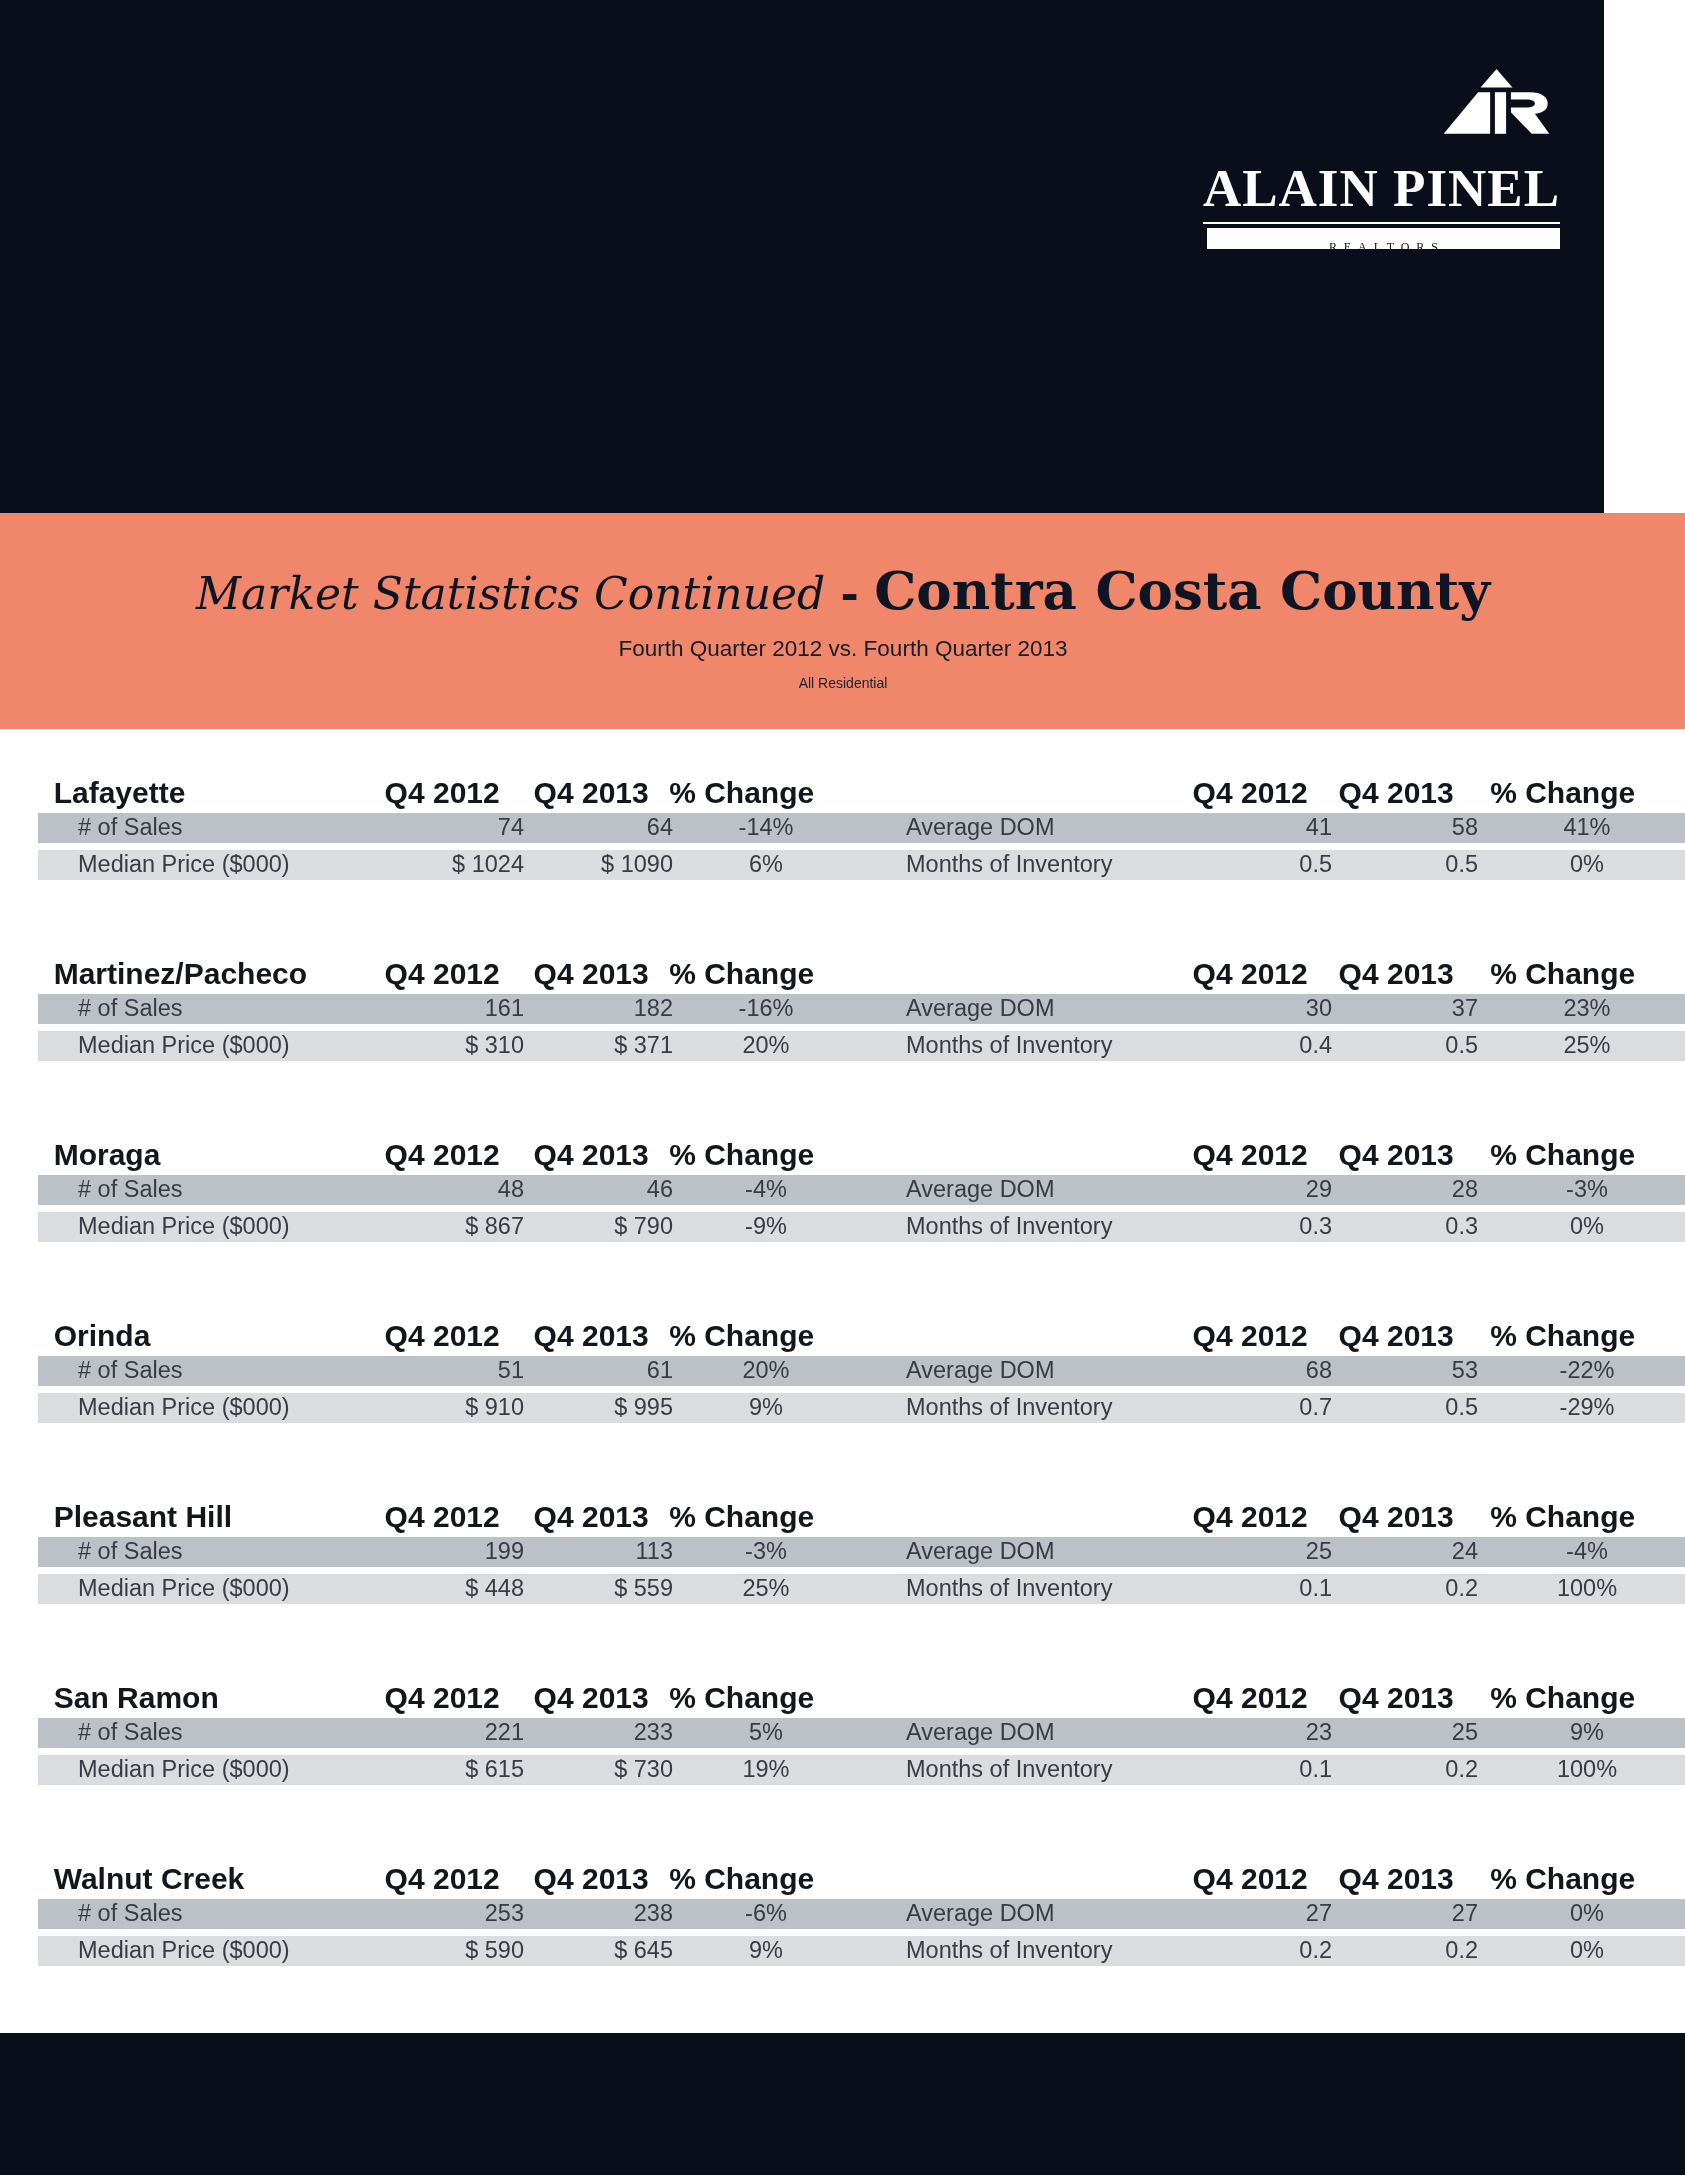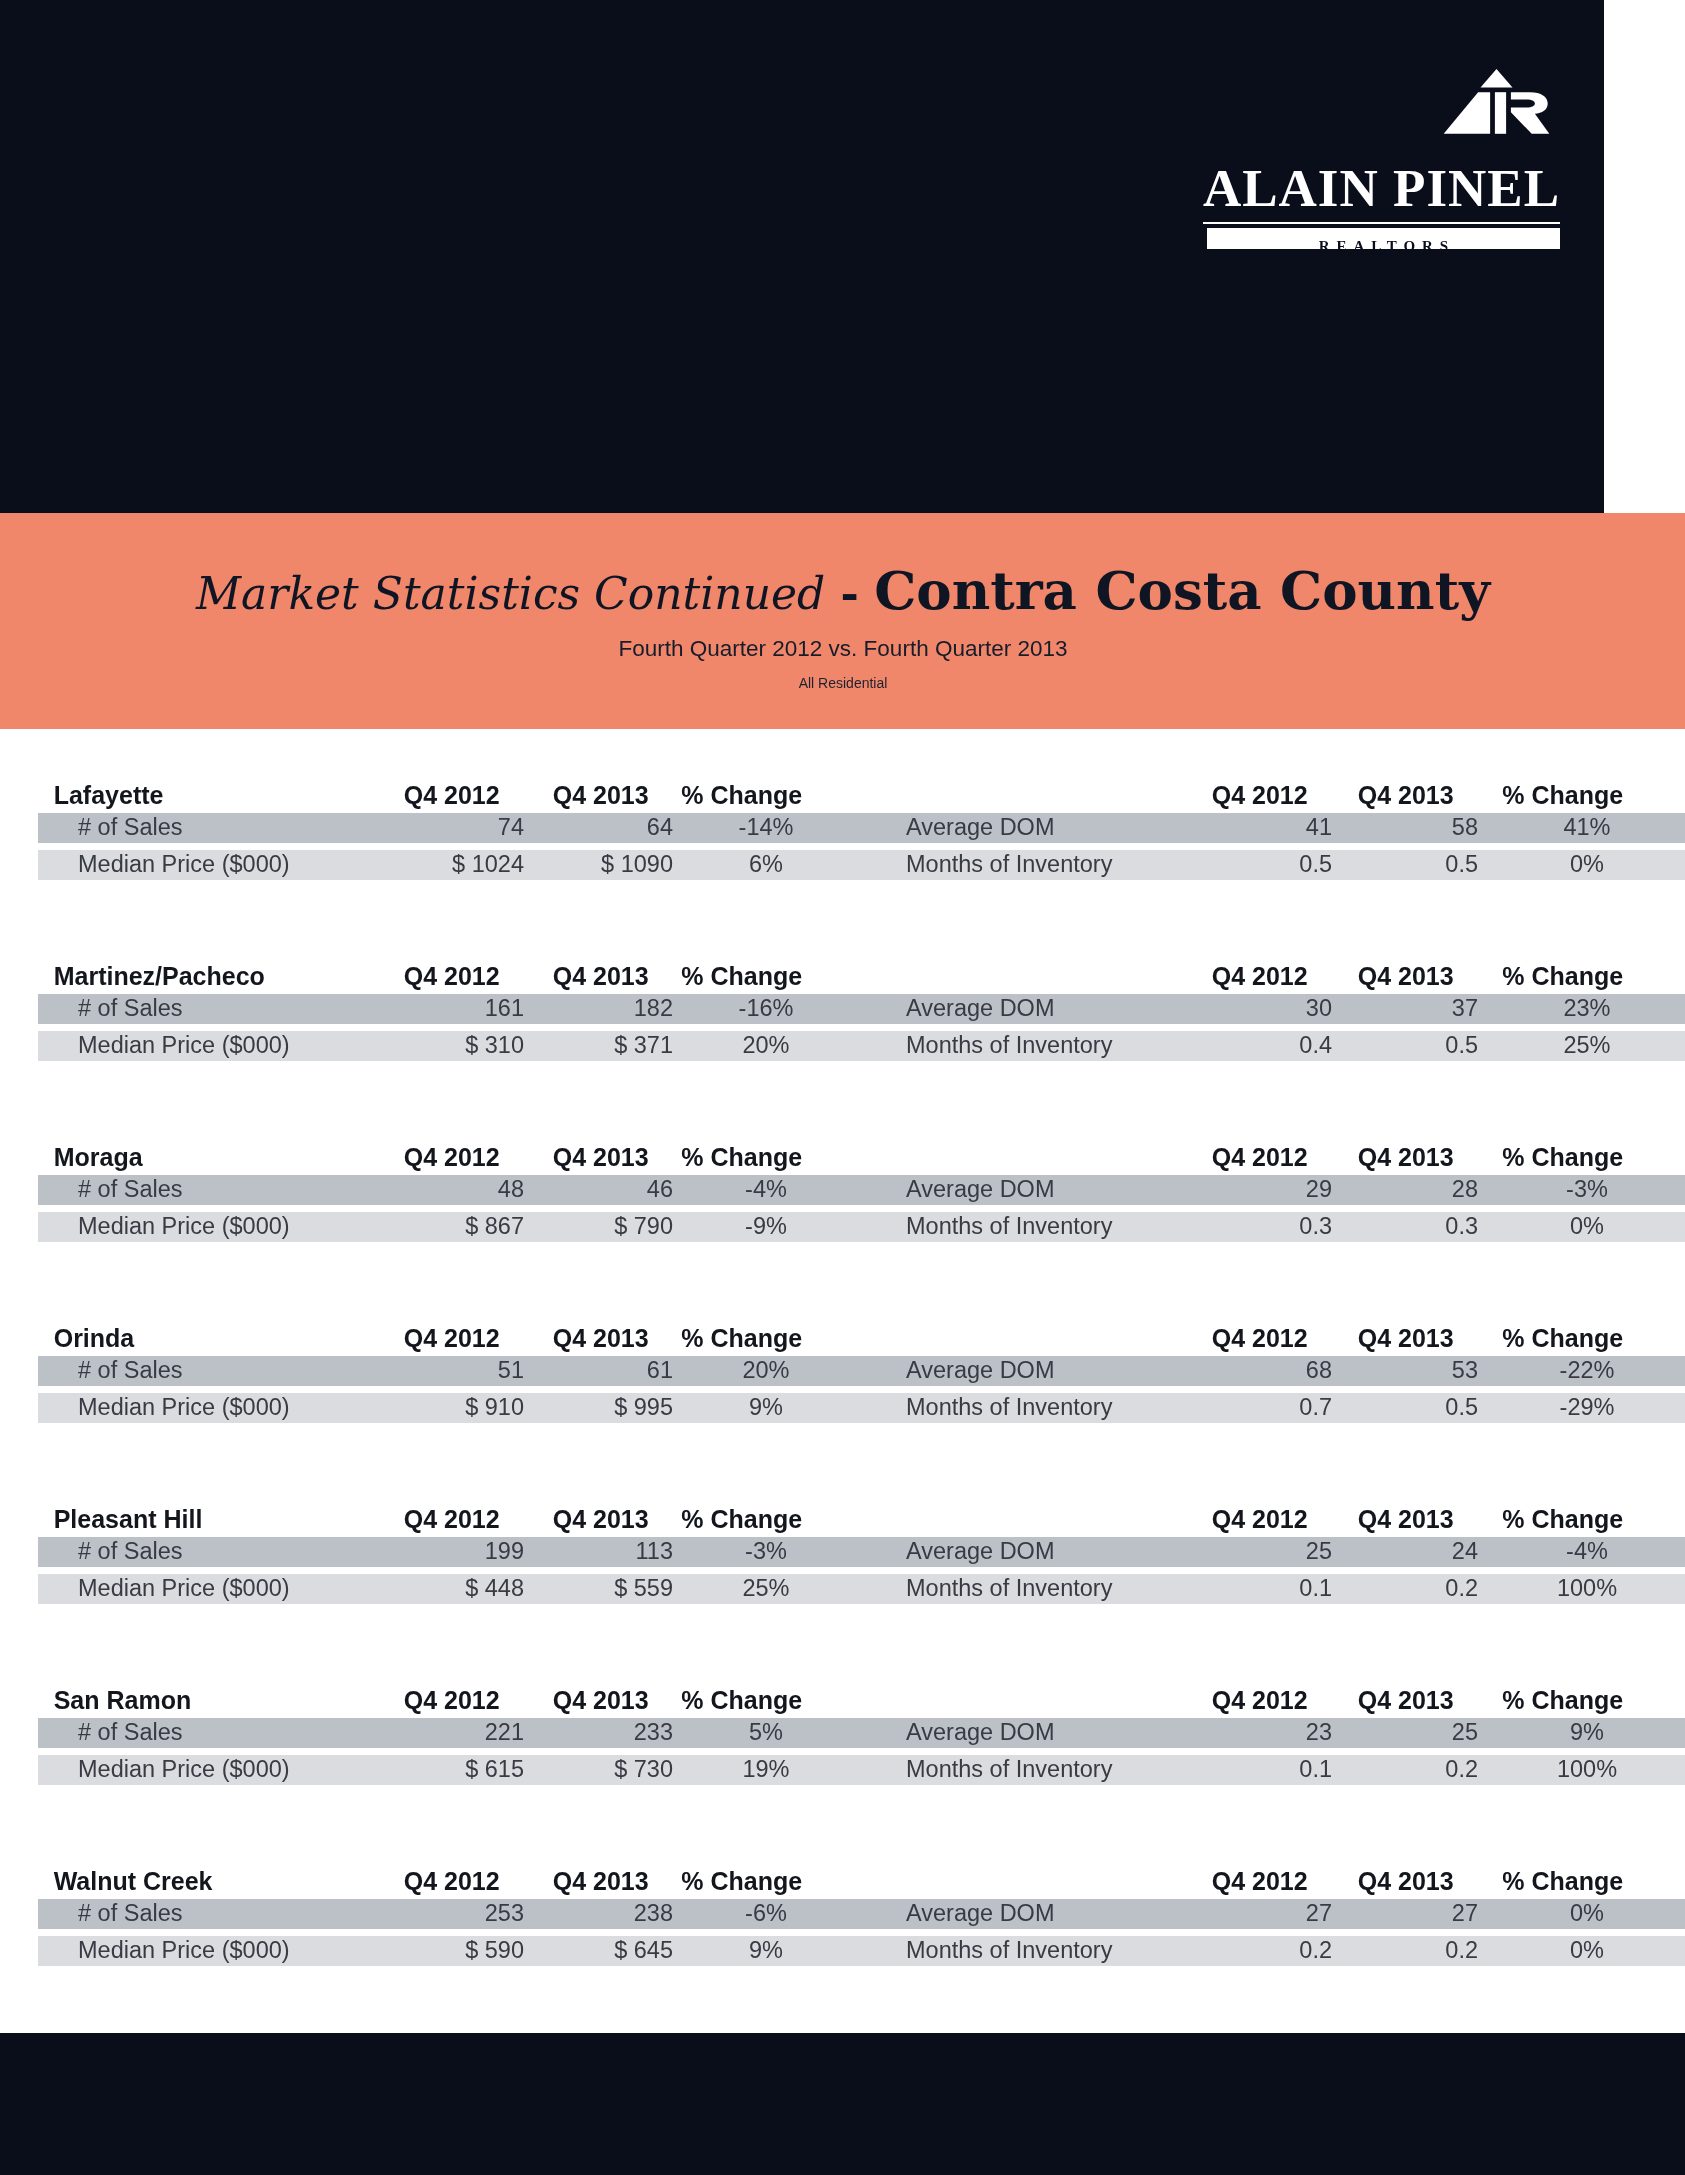--- a/index.html
+++ b/index.html
@@ -31,21 +31,21 @@
   }
   .logo-rule {
     width:100%; height:2.9px; background:#ffffff; margin-top:6.9px;
   }
   .logo-bar {
     width:calc(100% - 3.9px); height:20.6px; background:#ffffff;
     margin-top:3.9px; display:flex; align-items:center; justify-content:center;
   }
   .logo-bar span {
     font-family:"Liberation Serif", serif;
-    font-weight:700; font-size:15px; letter-spacing:6.9px;
+    font-weight:400; font-size:12px; letter-spacing:6.9px;
     color:var(--navy,#0a0e1b); padding-left:6.9px; line-height:1;margin-top:16px;
   }
 
   
   .banner {
     position:absolute; top:513px; left:0;
     width:1686px; height:216px;
     background:var(--salmon,#f0876a);
     text-align:center;
     color:#101524;
@@ -75,21 +75,21 @@
   }
   .section { height:181px; }
   .grid {
     width:1658px; margin-left:13.7px;
     display:grid;
     grid-template-columns:310px 176px 149px 186px 321px 152px 146px 218px;
     align-items:center;
   }
   .sec-header { height:39px; padding-bottom:3.9px; align-items:end; }
   .sec-header .cell {
-    font-weight:700; font-size:25px; color:#14161d; line-height:1.1;
+    font-weight:700; font-size:30px; color:#14161d; line-height:1.1;
   }
   .row { height:30px;margin-left:38px; }
   .row-dark  { background:var(--row-dark,#bcc0c7); }
   .row-light { background:var(--row-light,#dbdcdf); margin-top:6.9px; }
   .cell { font-size:23.5px; color:#383b43; line-height:1; white-space:nowrap; }
   .cell.label  { padding-left:40px; text-align:left; }
   .cell.label2 { padding-left:47px; text-align:left; }
   .cell.num    { text-align:right; }
   .cell.pct    { text-align:center; }
 

